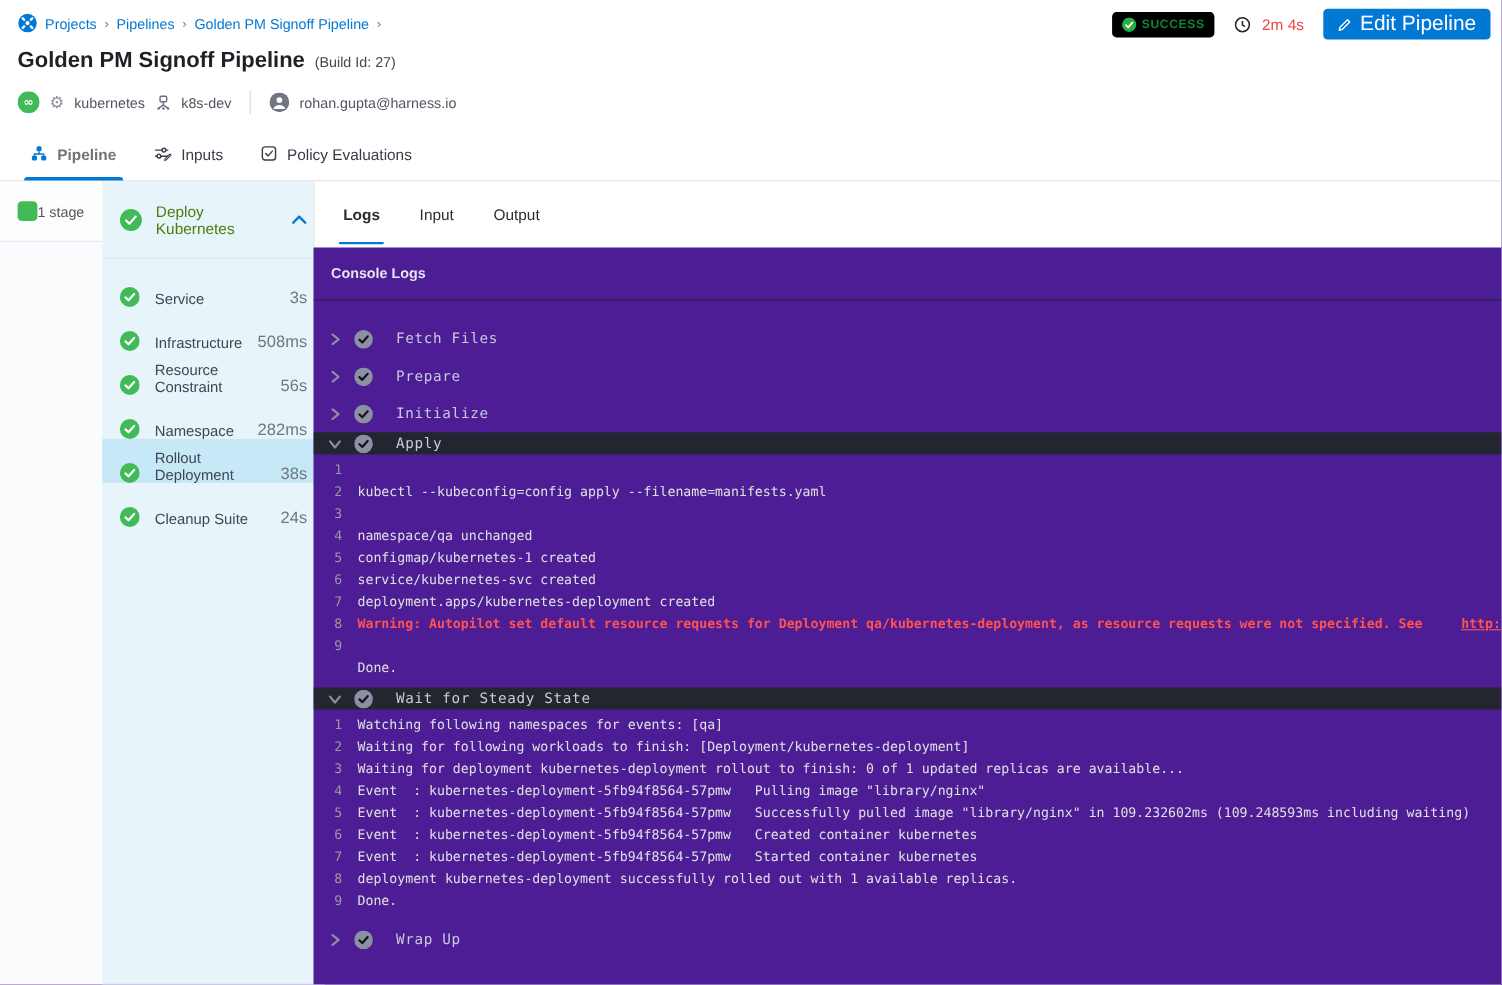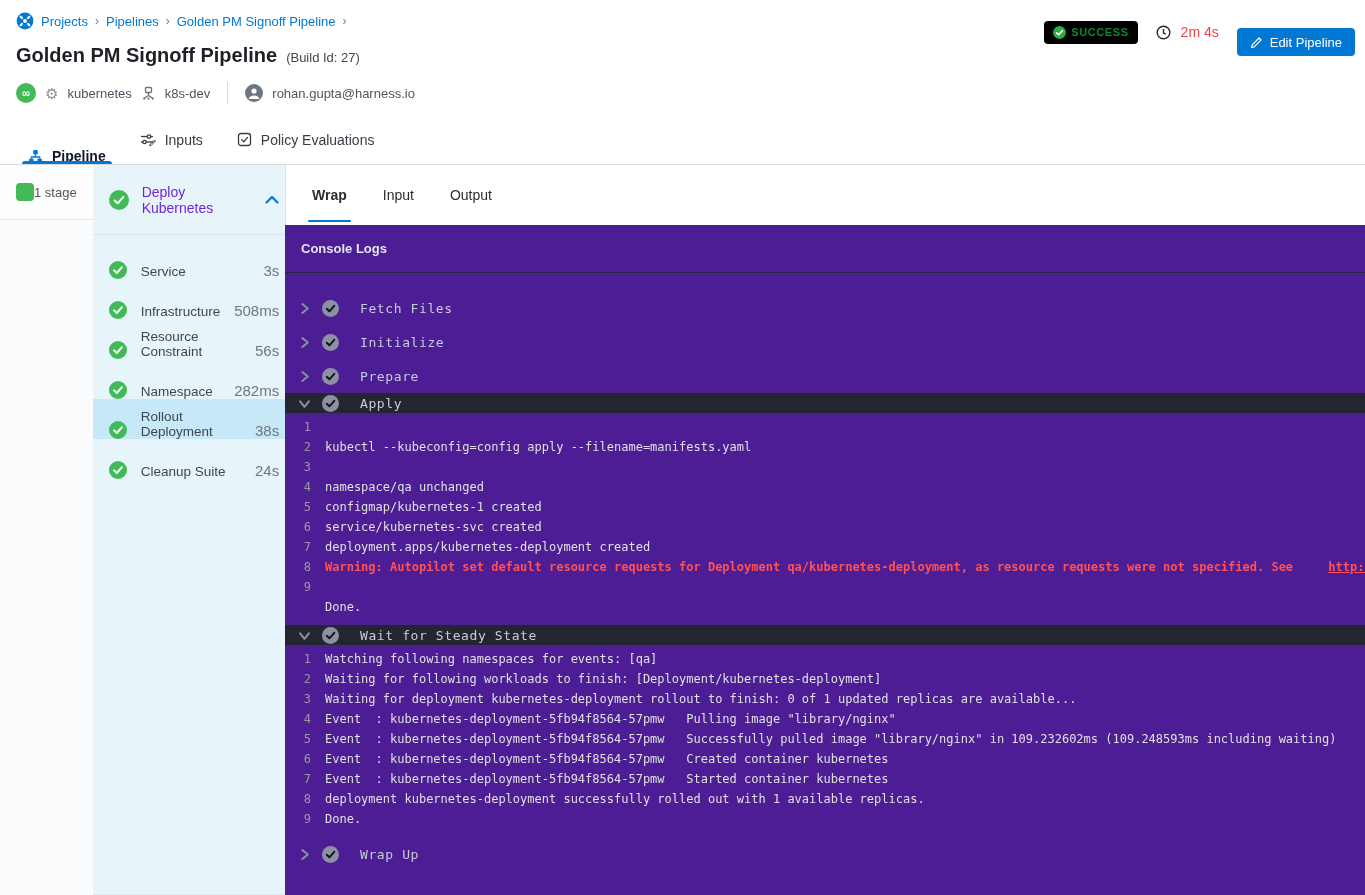--- a/index.html
+++ b/index.html
@@ -18,36 +18,36 @@
   .page-title { font-size:20px; font-weight:bold; color:#1e2026; }
   .build-id { font-size:13px; color:#45474e; }
   .meta-row { margin-top:15px; display:flex; align-items:center; gap:9px; font-size:13px; color:#4f5560; }
   .meta-divider { width:1px; height:22px; background:#d8dae1; margin:0 8px; }
   .gear { font-size:15px; color:#8a8f98; line-height:1; }
   .header-right { position:absolute; top:8px; right:10px; display:flex; align-items:center; gap:18px; }
   .status-pill { display:flex; align-items:center; gap:5px; background:#000000; color:#0b8634;
     font-size:11px; font-weight:bold; letter-spacing:.6px; padding:5px 9px; border-radius:4px; }
   .duration { display:flex; align-items:center; gap:10px; font-size:14px; color:#ef4444; }
   .edit-btn { display:flex; align-items:center; gap:7px; background:#0278d5; color:#fff;
-    height:28px; padding:0 13px; border-radius:4px; font-size:13px; cursor:pointer; border:none;margin-top:20px; }
+    height:28px; padding:0 13px; border-radius:4px; font-size:19px; cursor:pointer; border:none; }
   
   .main-tabs { height:50px; border-bottom:1px solid #d9dbe3; display:flex; align-items:stretch; padding-left:16px; gap:10px; background:#fff; }
   .main-tab { display:flex; align-items:center; gap:9px; padding:0 12px; font-size:14px; color:#383c46; position:relative; cursor:pointer; }
-  .main-tab.active { color:#0f172a; font-weight:bold;align-items:flex-end; }
+  .main-tab.active { color:#737373; font-weight:bold; }
   .main-tab.active::after { content:""; position:absolute; left:6px; right:6px; bottom:0; height:3px; background:#0278d5; border-radius:3px 3px 0 0; }
   
   .content { display:flex; height:730px; }
   .sidebar { width:285px; flex:none; background:#fafbfc; display:flex; flex-direction:row; }
   .sidebar-top { height:55px; flex:none; background:#fdfdfe; border-bottom:1px solid #e7e8ee;
     display:flex; align-items:center; justify-content:space-between; padding:0 16px; }
   .stage-square { width:18px; height:18px; border-radius:4px; background:#42ba57; }
   .stage-count { font-size:13px; color:#54555d; }
   .stage-panel { background:#e7f4fa; border-bottom:1px solid #d9eaf2; }
   .stage-header { height:70px; display:flex; align-items:center; gap:13px; padding:0 16px; border-bottom:1px solid #d4e6ef; cursor:pointer; }
-  .stage-name { flex:1; font-size:14px; color:#6d28d9; }
+  .stage-name { flex:1; font-size:14px; color:#4d7c0f; }
   .step-list { padding:4px 0 12px; }
   .step-row { height:40px; display:flex; align-items:flex-end; gap:14px; padding:0 16px; cursor:pointer; }
   .step-row.selected { background:#c7e8f7; }
   .step-name { flex:1; font-size:13.5px; color:#3f4654; }
   .step-duration { font-size:15px; color:#6f7880; }
   
   .log-panel { flex:1; min-width:0; display:flex; flex-direction:column; }
   .log-tabs { height:60px; flex:none; background:#fff; border-left:1px solid #e2e3e9;
     display:flex; align-items:stretch; padding-left:26px; gap:36px; }
   .log-tab { display:flex; align-items:center; font-size:14px; color:#2b2d34; position:relative; cursor:pointer; }
@@ -250,21 +250,21 @@
             </svg>
             <span class="step-name">Cleanup Suite</span>
             <span class="step-duration">24s</span>
           </div>
         </div>
     </div>
   </div>
 
   <div class="log-panel">
     <div class="log-tabs">
-      <div class="log-tab active">Wrap</div>
+      <div class="log-tab active">Logs</div>
       <div class="log-tab">Input</div>
       <div class="log-tab">Output</div>
     </div>
     <div class="console">
       <div class="console-header">
         <span>Console Logs</span>
       </div>
       <div class="console-body">
           <div class="section-header">
             <span class="sec-chevron">
@@ -285,35 +285,35 @@
               <svg width="11" height="11" viewBox="0 0 10 10">
                 <polyline points="3,1 8,5 3,9" fill="none" stroke="#8b90a5" stroke-width="1.8" stroke-linecap="round" stroke-linejoin="round"></polyline>
               </svg>
             </span>
             <span class="sec-icon">
               <svg width="17" height="17" viewBox="0 0 20 20">
                 <circle cx="10" cy="10" r="10" fill="#8b90a5"></circle>
                 <polyline points="5.6,10.4 8.7,13.3 14.4,6.9" fill="none" stroke="#15151b" stroke-width="2.4" stroke-linecap="round" stroke-linejoin="round"></polyline>
               </svg>
             </span>
+            <span class="sec-title">Prepare</span>
+          </div>
+          <div class="section-header">
+            <span class="sec-chevron">
+              <svg width="11" height="11" viewBox="0 0 10 10">
+                <polyline points="3,1 8,5 3,9" fill="none" stroke="#8b90a5" stroke-width="1.8" stroke-linecap="round" stroke-linejoin="round"></polyline>
+              </svg>
+            </span>
+            <span class="sec-icon">
+              <svg width="17" height="17" viewBox="0 0 20 20">
+                <circle cx="10" cy="10" r="10" fill="#8b90a5"></circle>
+                <polyline points="5.6,10.4 8.7,13.3 14.4,6.9" fill="none" stroke="#15151b" stroke-width="2.4" stroke-linecap="round" stroke-linejoin="round"></polyline>
+              </svg>
+            </span>
             <span class="sec-title">Initialize</span>
-          </div>
-          <div class="section-header">
-            <span class="sec-chevron">
-              <svg width="11" height="11" viewBox="0 0 10 10">
-                <polyline points="3,1 8,5 3,9" fill="none" stroke="#8b90a5" stroke-width="1.8" stroke-linecap="round" stroke-linejoin="round"></polyline>
-              </svg>
-            </span>
-            <span class="sec-icon">
-              <svg width="17" height="17" viewBox="0 0 20 20">
-                <circle cx="10" cy="10" r="10" fill="#8b90a5"></circle>
-                <polyline points="5.6,10.4 8.7,13.3 14.4,6.9" fill="none" stroke="#15151b" stroke-width="2.4" stroke-linecap="round" stroke-linejoin="round"></polyline>
-              </svg>
-            </span>
-            <span class="sec-title">Prepare</span>
           </div>
           <div class="section-header expanded">
             <span class="sec-chevron">
               <svg width="11" height="11" viewBox="0 0 10 10">
                 <polyline points="1,3 5,8 9,3" fill="none" stroke="#8b90a5" stroke-width="1.8" stroke-linecap="round" stroke-linejoin="round"></polyline>
               </svg>
             </span>
             <span class="sec-icon">
               <svg width="17" height="17" viewBox="0 0 20 20">
                 <circle cx="10" cy="10" r="10" fill="#8b90a5"></circle>

